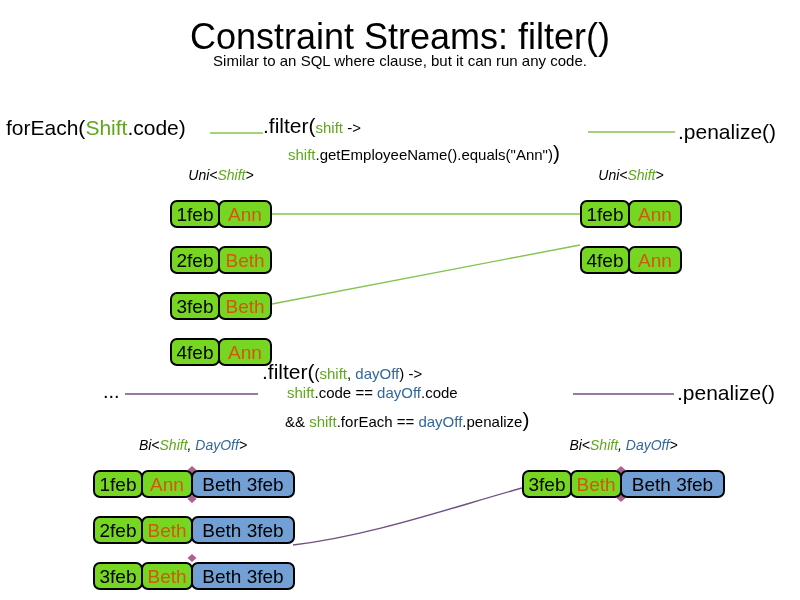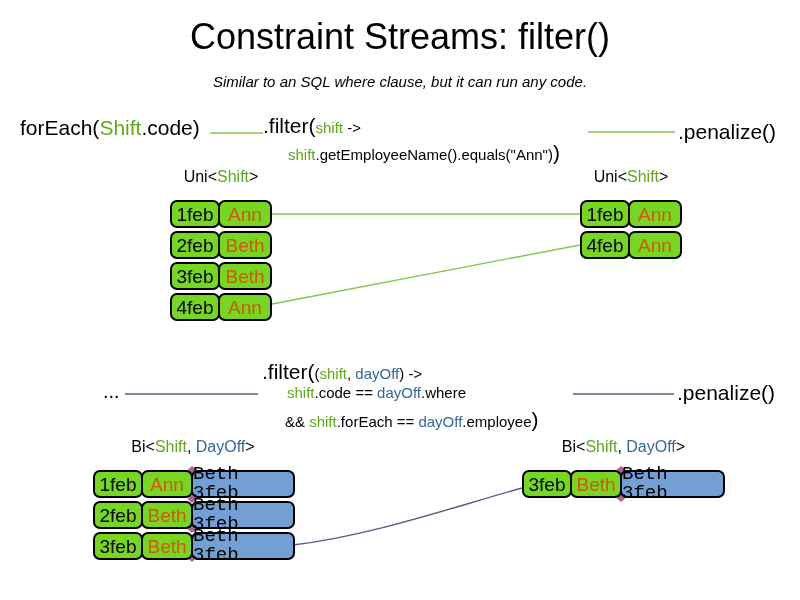--- a/index.html
+++ b/index.html
@@ -13,34 +13,34 @@
   .title { font-size:36px; line-height:1.1; }
   .subtitle { font-size:15px; line-height:1.2; }
 
   .code { display:flex; align-items:baseline; line-height:1; }
   .code span { white-space:pre; }
   .big { font-size:21px; }
   .small { font-size:15px; }
   .green { color:var(--text-green); }
   .blue { color:var(--text-blue); }
 
-  .type-label { font-size:16px; line-height:1.1; text-align:center; }
+  .type-label { font-size:14px; line-height:1.1; text-align:center;font-style:italic; }
   .type-label span { white-space:pre; }
 
-  .tbl { display:flex; flex-direction:column; gap:3px; }
+  .tbl { display:flex; flex-direction:column; gap:18px; }
   .row { display:flex; }
   .cell {
     height:28px; box-sizing:border-box; border:2px solid #000; border-radius:7px;
     display:flex; align-items:center; justify-content:center;
     font-size:19px; line-height:1; background:var(--cell-green);
   }
   .cell.date  { width:50px; }
   .cell.name  { width:54px; margin-left:-2px; color:var(--text-orange); }
   .cell.name-narrow { width:52px; margin-left:-2px; color:var(--text-orange); }
-  .cell.dayoff { margin-left:-2px; background:var(--cell-blue);font-family:Liberation Mono, monospace; }
+  .cell.dayoff { margin-left:-2px; background:var(--cell-blue); }
   .bl .cell.dayoff { width:104px; }
   .br .cell.dayoff { width:105px; }
 
   svg.overlay { position:absolute; left:0; top:0; pointer-events:none; }
   .lg { stroke:var(--line-green); stroke-width:1.4; fill:none; }
   .lp { stroke:var(--line-purple); stroke-width:1.4; fill:none; }
   .dm { fill:var(--diamond-pink); stroke:none; }
 </style>
 </head>
 <body>
@@ -57,23 +57,23 @@
     <path class="lp" d="M293,545 C370,536 450,508 522,488"></path>
     <path class="dm" d="M192,466 l4.5,4 l-4.5,4 l-4.5,-4 z"></path>
     <path class="dm" d="M192,495 l4.5,4 l-4.5,4 l-4.5,-4 z"></path>
     <path class="dm" d="M192,525 l4.5,4 l-4.5,4 l-4.5,-4 z"></path>
     <path class="dm" d="M192,554 l4.5,4 l-4.5,4 l-4.5,-4 z"></path>
     <path class="dm" d="M621,466 l4.5,4 l-4.5,4 l-4.5,-4 z"></path>
     <path class="dm" d="M621,494 l4.5,4 l-4.5,4 l-4.5,-4 z"></path>
   </svg>
 
   <div class="abs centered title" style="top:17px;">Constraint Streams: filter()</div>
-  <div class="abs centered subtitle" style="top:73px;font-style:italic;">Similar to an SQL where clause, but it can run any code.</div>
+  <div class="abs centered subtitle" style="top:52px;">Similar to an SQL where clause, but it can run any code.</div>
 
-  <div class="abs code" style="left:20px; top:117px;">
+  <div class="abs code" style="left:6px; top:117px;">
     <span class="big">forEach(</span>
     <span class="big green">Shift</span>
     <span class="big">.code)</span>
   </div>
 
   <div class="abs code" style="left:263px; top:115px;">
     <span class="big">.filter(</span>
     <span class="small green">shift</span>
     <span class="small"> -&gt;</span>
   </div>
@@ -135,29 +135,29 @@
     <span class="small green">shift</span>
     <span class="small">, </span>
     <span class="small blue">dayOff</span>
     <span class="small">) -&gt;</span>
   </div>
 
   <div class="abs code" style="left:287px; top:385px;">
     <span class="small green">shift</span>
     <span class="small">.code == </span>
     <span class="small blue">dayOff</span>
-    <span class="small">.where</span>
+    <span class="small">.code</span>
   </div>
 
   <div class="abs code" style="left:285px; top:409px;">
     <span class="small">&amp;&amp; </span>
     <span class="small green">shift</span>
     <span class="small">.forEach == </span>
     <span class="small blue">dayOff</span>
-    <span class="small">.employee</span>
+    <span class="small">.penalize</span>
     <span class="big">)</span>
   </div>
 
   <div class="abs code" style="left:677px; top:382px;">
     <span class="big">.penalize()</span>
   </div>
 
   <div class="abs type-label" style="left:93px; top:438px; width:200px;">
     <span>Bi&lt;</span><span class="green">Shift</span><span>, </span><span class="blue">DayOff</span><span>&gt;</span>
   </div>

